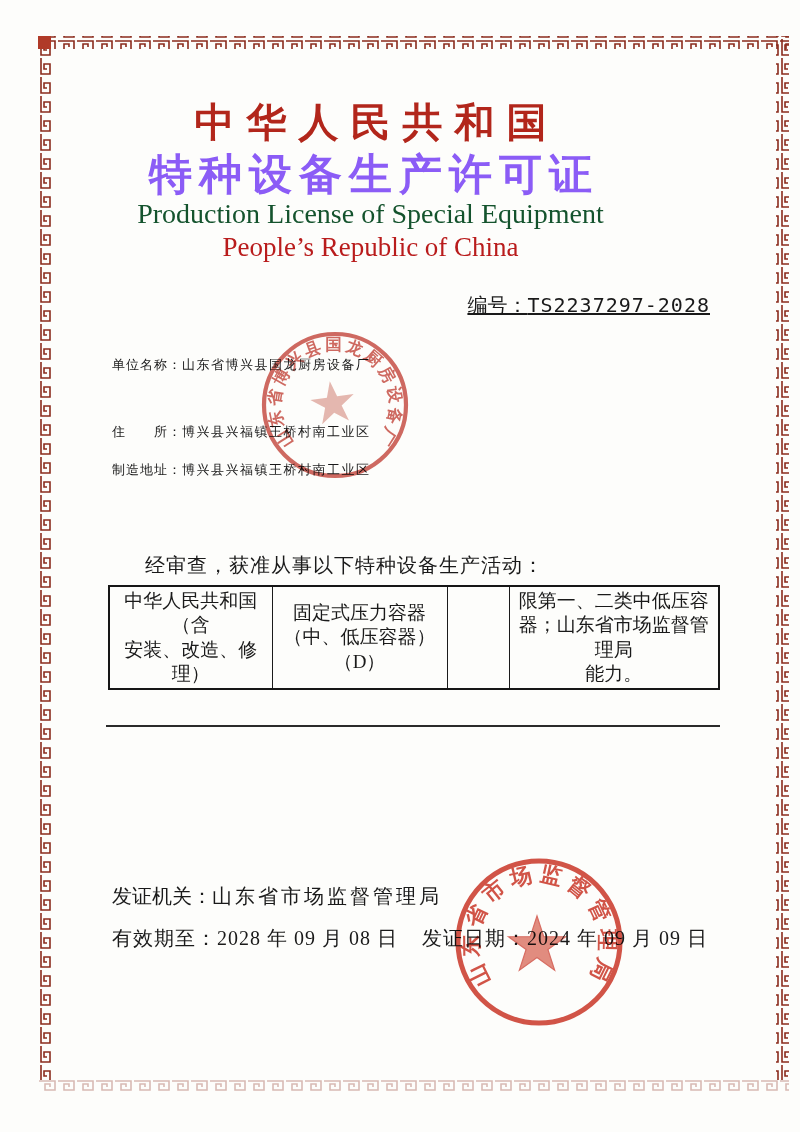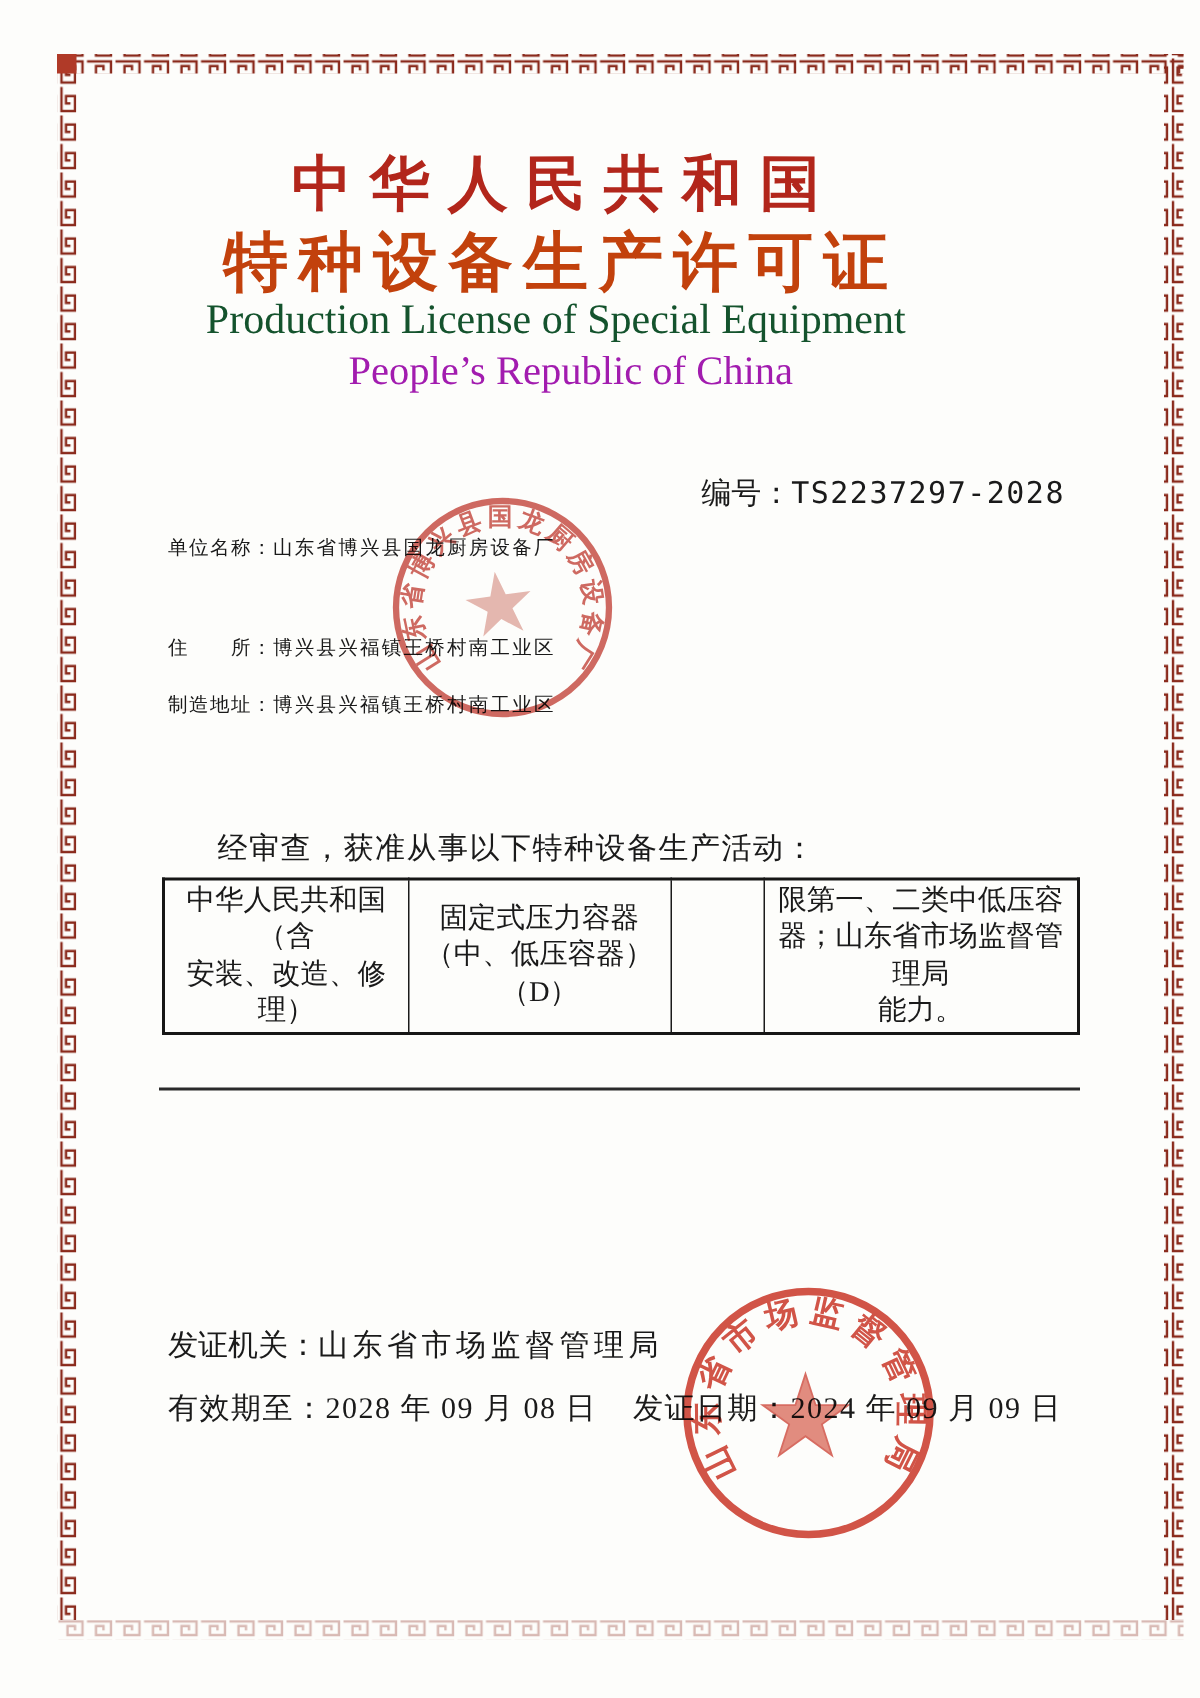--- a/index.html
+++ b/index.html
@@ -7,26 +7,26 @@
     width:800px;height:1132px;position:relative;overflow:hidden;
     background:#fdfdfb;
     font-family:"Liberation Serif","DejaVu Serif",serif;
     color:#1a1a1a;
   }
   .abs{position:absolute;}
   .center{left:0;width:741px;text-align:center;}
 
   
   .title-cn-1{top:95px;font-size:40px;font-weight:bold;color:#b2261b;letter-spacing:12px;text-indent:12px;}
-  .title-cn-2{top:146px;font-size:43px;font-weight:bold;color:#c2410c;letter-spacing:7px;text-indent:7px;}
+  .title-cn-2{top:146px;font-size:43px;font-weight:bold;color:#8b5cf6;letter-spacing:7px;text-indent:7px;}
   .title-en-1{top:198px;font-size:28px;color:#14532d;}
-  .title-en-2{top:232px;font-size:27px;color:#a21caf;padding-left:10px;}
+  .title-en-2{top:232px;font-size:27px;color:#b91c1c;}
 
   
-  .license-no{top:315px;right:90px;font-size:20px;white-space:nowrap;}
+  .license-no{top:292px;right:90px;font-size:20px;white-space:nowrap;text-decoration:underline;}
   .license-no .num{font-family:"DejaVu Sans Mono","Liberation Mono",monospace;font-size:20px;letter-spacing:1px;}
 
   
   .field-row{left:112px;font-size:13px;white-space:nowrap;}
   .field-row .lbl{letter-spacing:1px;}
   .field-row .val{letter-spacing:1.5px;}
   .f0{top:356px;} .f1{top:423px;} .f2{top:461px;}
 
   
   .intro{top:552px;left:145px;font-size:20px;letter-spacing:1px;}

